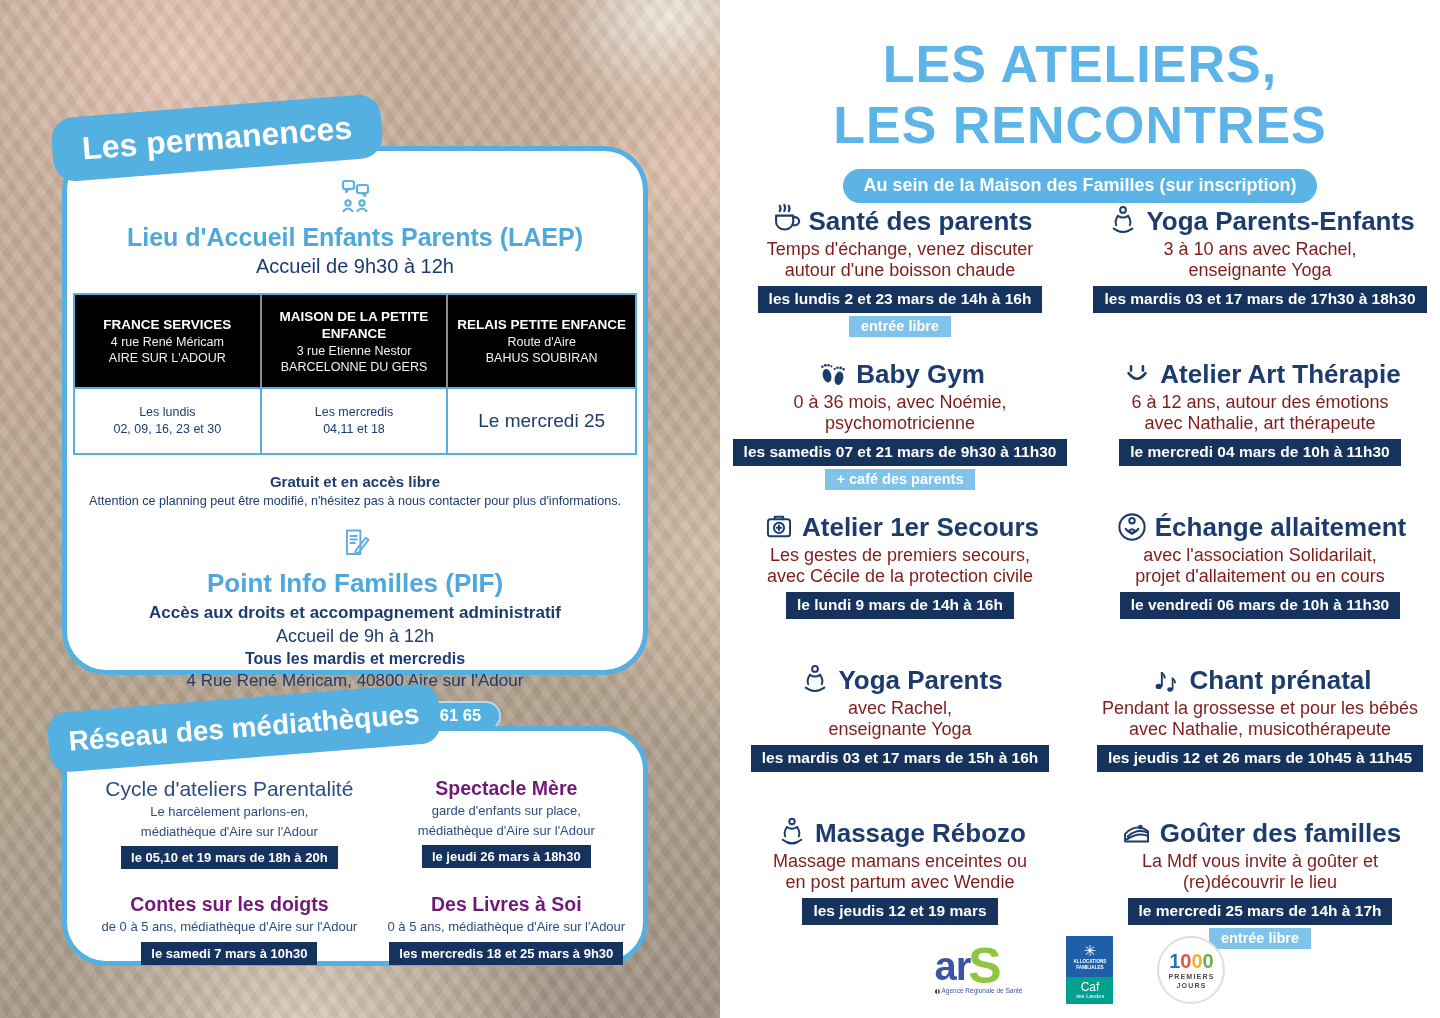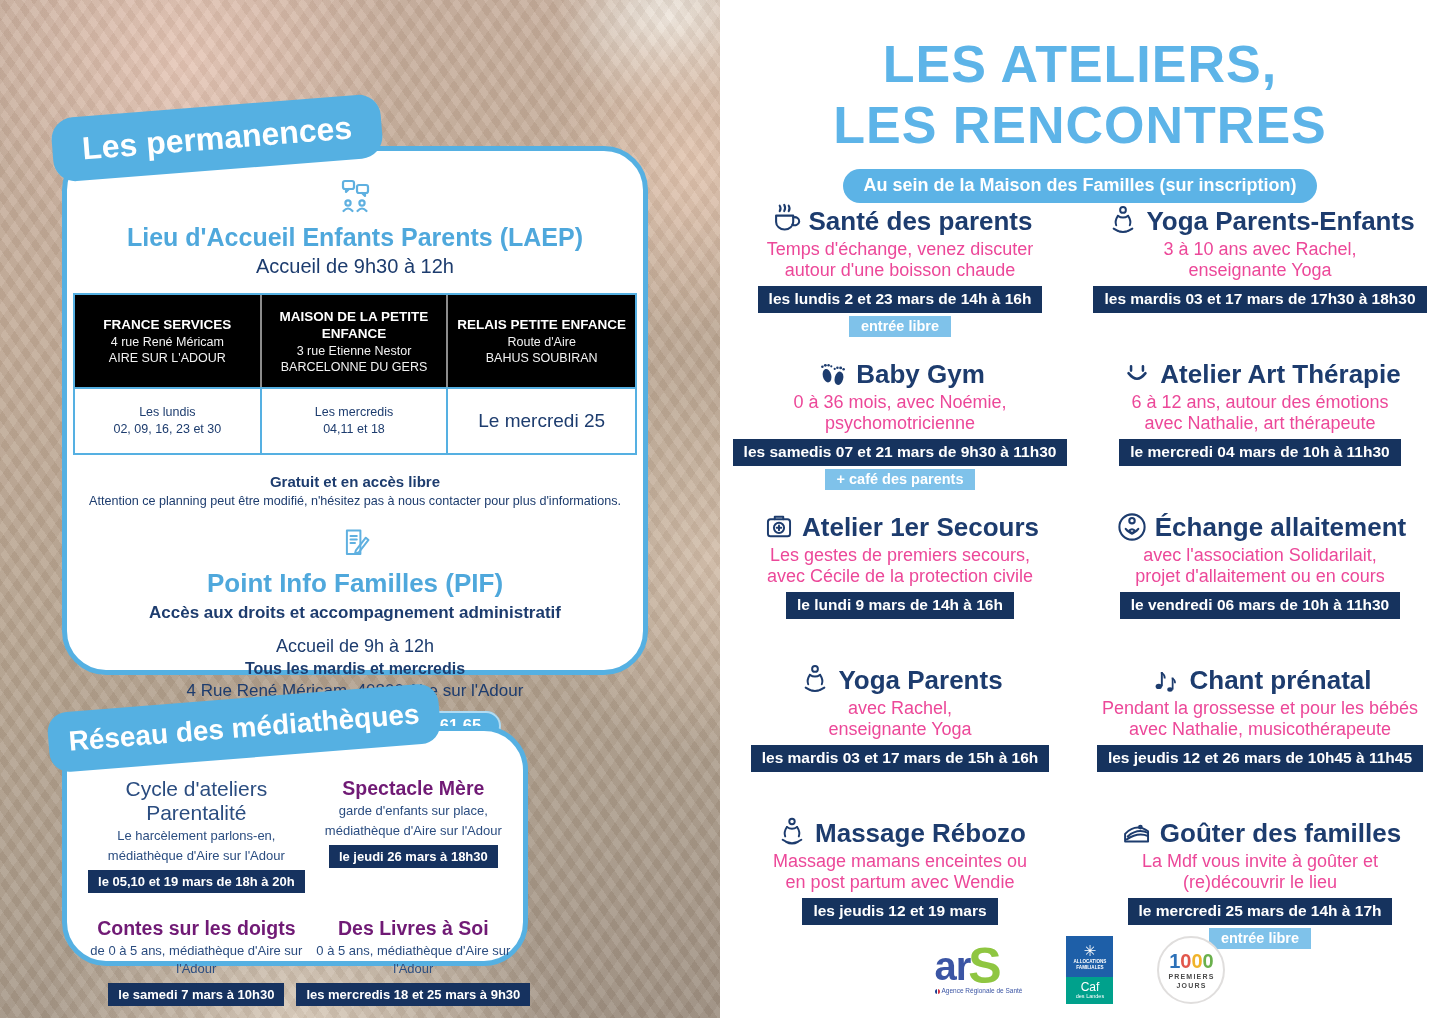--- a/index.html
+++ b/index.html
@@ -22,21 +22,21 @@
       repeating-linear-gradient(-55deg, rgba(255,255,255,0.05) 0 9px, rgba(90,70,55,0.04) 9px 18px);
   }
 
   .bubble { position:absolute; background:#55b0e2; color:#fff; font-weight:bold;
     display:flex; align-items:center; justify-content:center; z-index:3; }
   .bubble-permanences { left:52px; top:106px; width:330px; height:64px; border-radius:22px; font-size:32px; transform:rotate(-4.5deg); }
   .bubble-mediatheques { left:48px; top:698px; width:392px; height:60px; border-radius:20px; font-size:28px; transform:rotate(-4.5deg); }
 
   .panel { position:absolute; background:#fff; border:5px solid #55b0e2; border-radius:44px; z-index:2; }
   .panel-laep { left:62px; top:146px; width:586px; height:529px; text-align:center; padding-top:26px; }
-  .panel-media { left:62px; top:726px; width:466px; height:240px; }
+  .panel-media { left:62px; top:726px; width:586px; height:240px; }
 
   .section-icon { display:inline-block; height:40px; }
   .laep-title { margin-top:2px; font-size:25px; font-weight:bold; color:#4fa8dc; }
   .laep-subtitle { margin-top:3px; font-size:20px; color:#1d3c6e; }
 
   .laep-table { margin:15px 6px 0 6px; border:2px solid #55b0e2; }
   .lt-head { display:grid; grid-template-columns:1fr 1fr 1fr; background:#000000; }
   .lt-hcell { padding:12px 8px 10px; border-right:2px solid rgba(255,255,255,0.55); min-height:92px;
     display:flex; flex-direction:column; justify-content:center; }
   .lt-hcell:last-child { border-right:none; }
@@ -47,21 +47,21 @@
   .lt-bcell:last-child { border-right:none; }
   .lt-bline { font-size:12.5px; color:#1d3c6e; line-height:1.4; }
   .lt-big { font-size:19px; color:#1d3c6e; }
 
   .free-note { margin-top:18px; font-size:15px; font-weight:bold; color:#1d3c6e; }
   .warning { margin-top:4px; font-size:12.6px; color:#1d3c6e; }
 
   .pif-block { margin-top:18px; }
   .pif-title { margin-top:2px; font-size:26px; font-weight:bold; color:#4fa8dc; }
   .pif-l1 { margin-top:4px; font-size:17px; font-weight:bold; color:#1d3c6e; }
-  .pif-l2 { margin-top:13px; font-size:18px; color:#1d3c6e; }
+  .pif-l2 { margin-top:3px; font-size:18px; color:#1d3c6e; }
   .pif-l3 { margin-top:3px; font-size:16px; font-weight:bold; color:#1d3c6e; }
   .pif-l4 { margin-top:3px; font-size:17px; color:#1d3c6e; }
   .pif-pill { display:inline-block; margin-top:10px; background:#55b0e2; color:#fff; font-weight:bold;
     font-size:16.5px; padding:5px 20px 6px; border-radius:999px; box-shadow:inset 0 0 0 2px rgba(255,255,255,0.55); }
 
   .media-grid { display:grid; grid-template-columns:55% 45%; row-gap:24px; padding:46px 12px 0 10px; text-align:center; }
   .media-item { display:flex; flex-direction:column; align-items:center; }
   .media-title-light { font-size:21px; color:#2b4d80; }
   .media-title { font-size:19.5px; font-weight:bold; color:#701a75; }
   .media-desc { font-size:13px; color:#2b4d80; line-height:1.35; margin-top:2px; }
@@ -73,21 +73,21 @@
   .subtitle-wrap { text-align:center; margin-top:13px; }
   .subtitle-pill { display:inline-block; background:#5cb3e6; color:#fff; font-weight:bold; font-size:18px;
     padding:6px 20px 7px; border-radius:24px; }
 
   .workshops { position:absolute; left:0; top:203px; width:720px; display:grid;
     grid-template-columns:1fr 1fr; grid-auto-rows:153px; }
   .ws { display:flex; flex-direction:column; align-items:center; text-align:center; }
   .ws-title-row { display:flex; align-items:center; justify-content:center; gap:5px; }
   .ws-icon { display:inline-flex; width:36px; height:36px; align-items:center; justify-content:center; }
   .ws-title { font-size:26px; font-weight:bold; color:#1d3c6e; white-space:nowrap; }
-  .ws-desc { font-size:18px; color:#ec4899; line-height:1.15; }
+  .ws-desc { font-size:18px; color:#7f1d1d; line-height:1.15; }
   .ws-badge { margin-top:6px; background:#16335e; color:#fff; font-weight:bold; font-size:15.5px; padding:4px 11px 5px; white-space:nowrap; }
   .ws-extra { margin-top:3px; background:#7fc2ea; color:#fff; font-weight:bold; font-size:14.5px; padding:2px 12px 3px; white-space:nowrap; }
 
   svg.icon-navy { stroke:#1d3c6e; fill:none; stroke-width:2.3; stroke-linecap:round; stroke-linejoin:round; }
   svg .fill-navy { fill:#1d3c6e; stroke:none; }
   svg.icon-blue { stroke:#5fb0e0; fill:none; stroke-width:2.2; stroke-linecap:round; stroke-linejoin:round; }
 
   
   .logos { position:absolute; left:0; top:936px; width:720px; display:flex; justify-content:center; align-items:center; gap:44px; }
   .ars-logo { display:flex; flex-direction:column; align-items:flex-start; line-height:1; }

